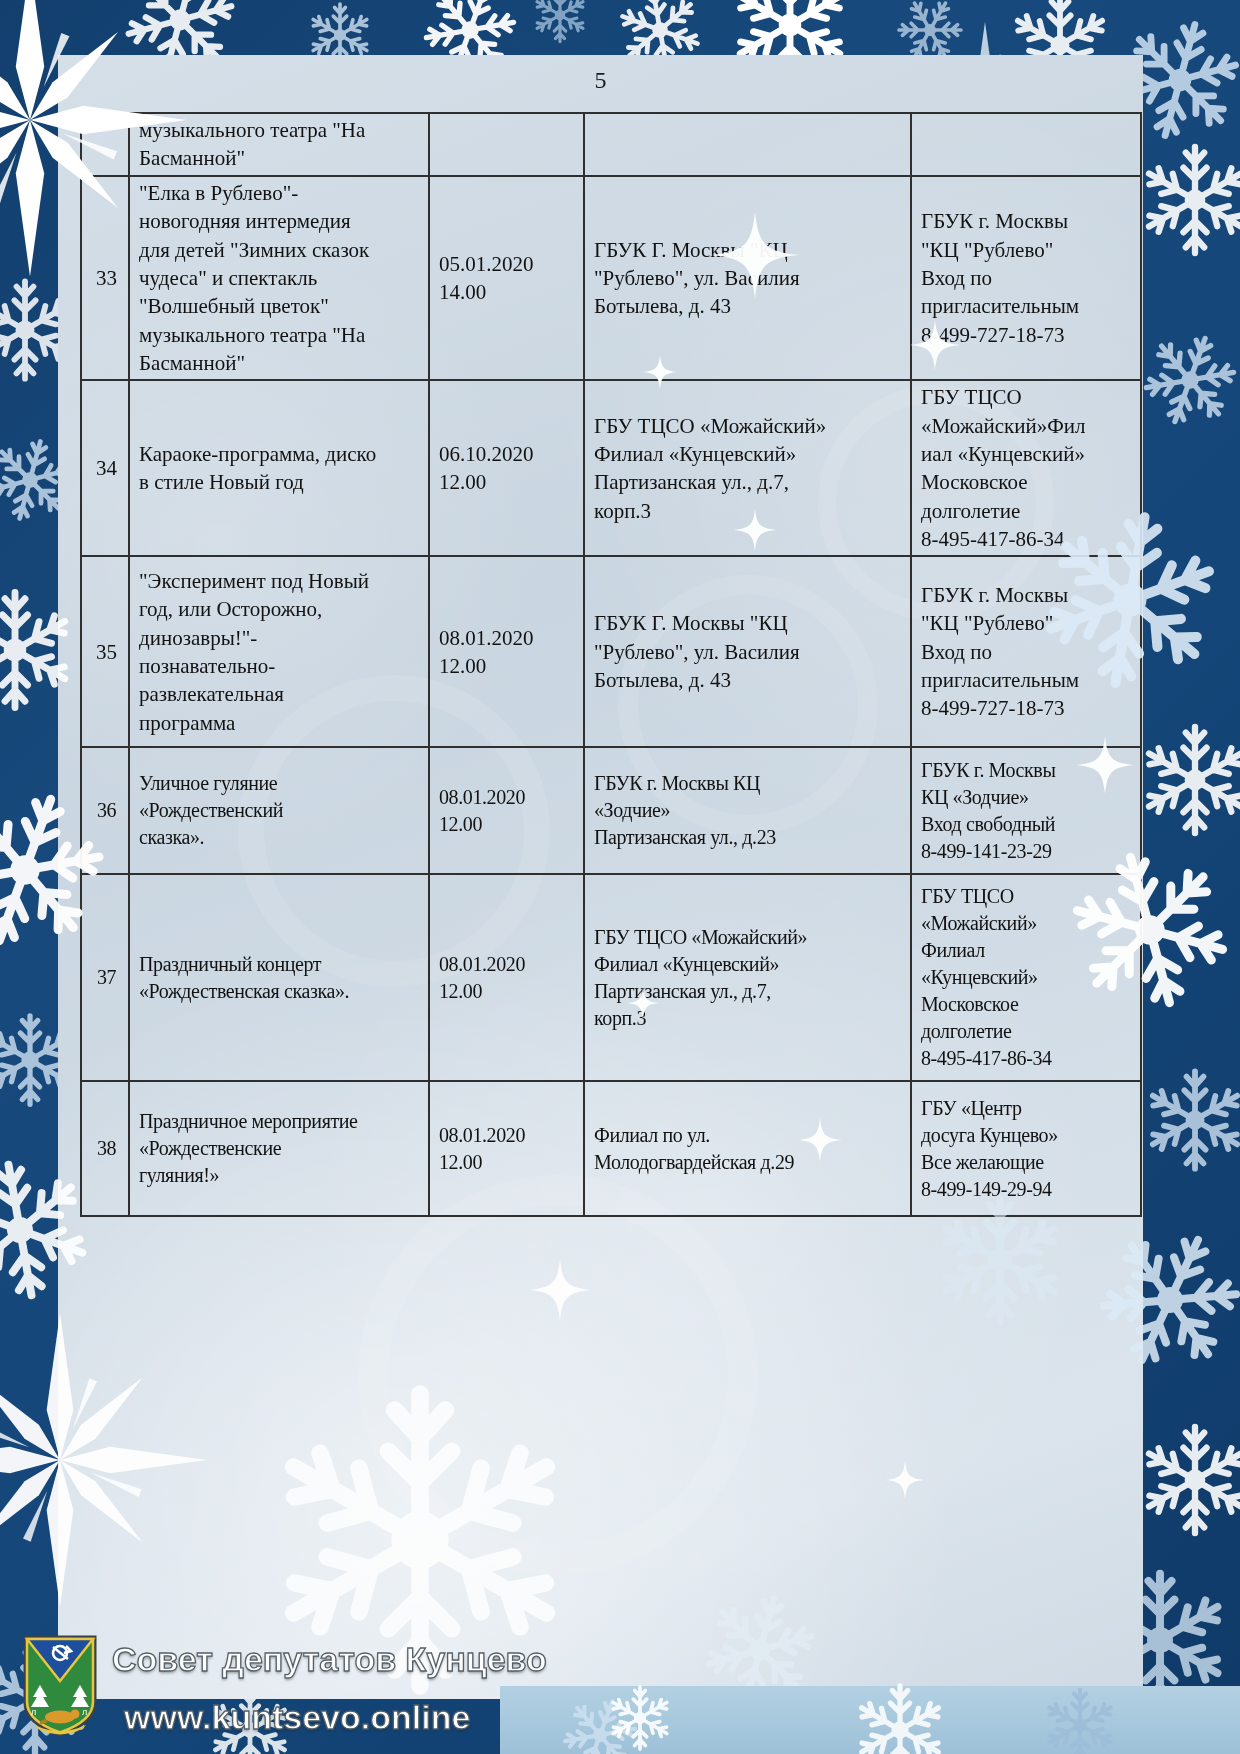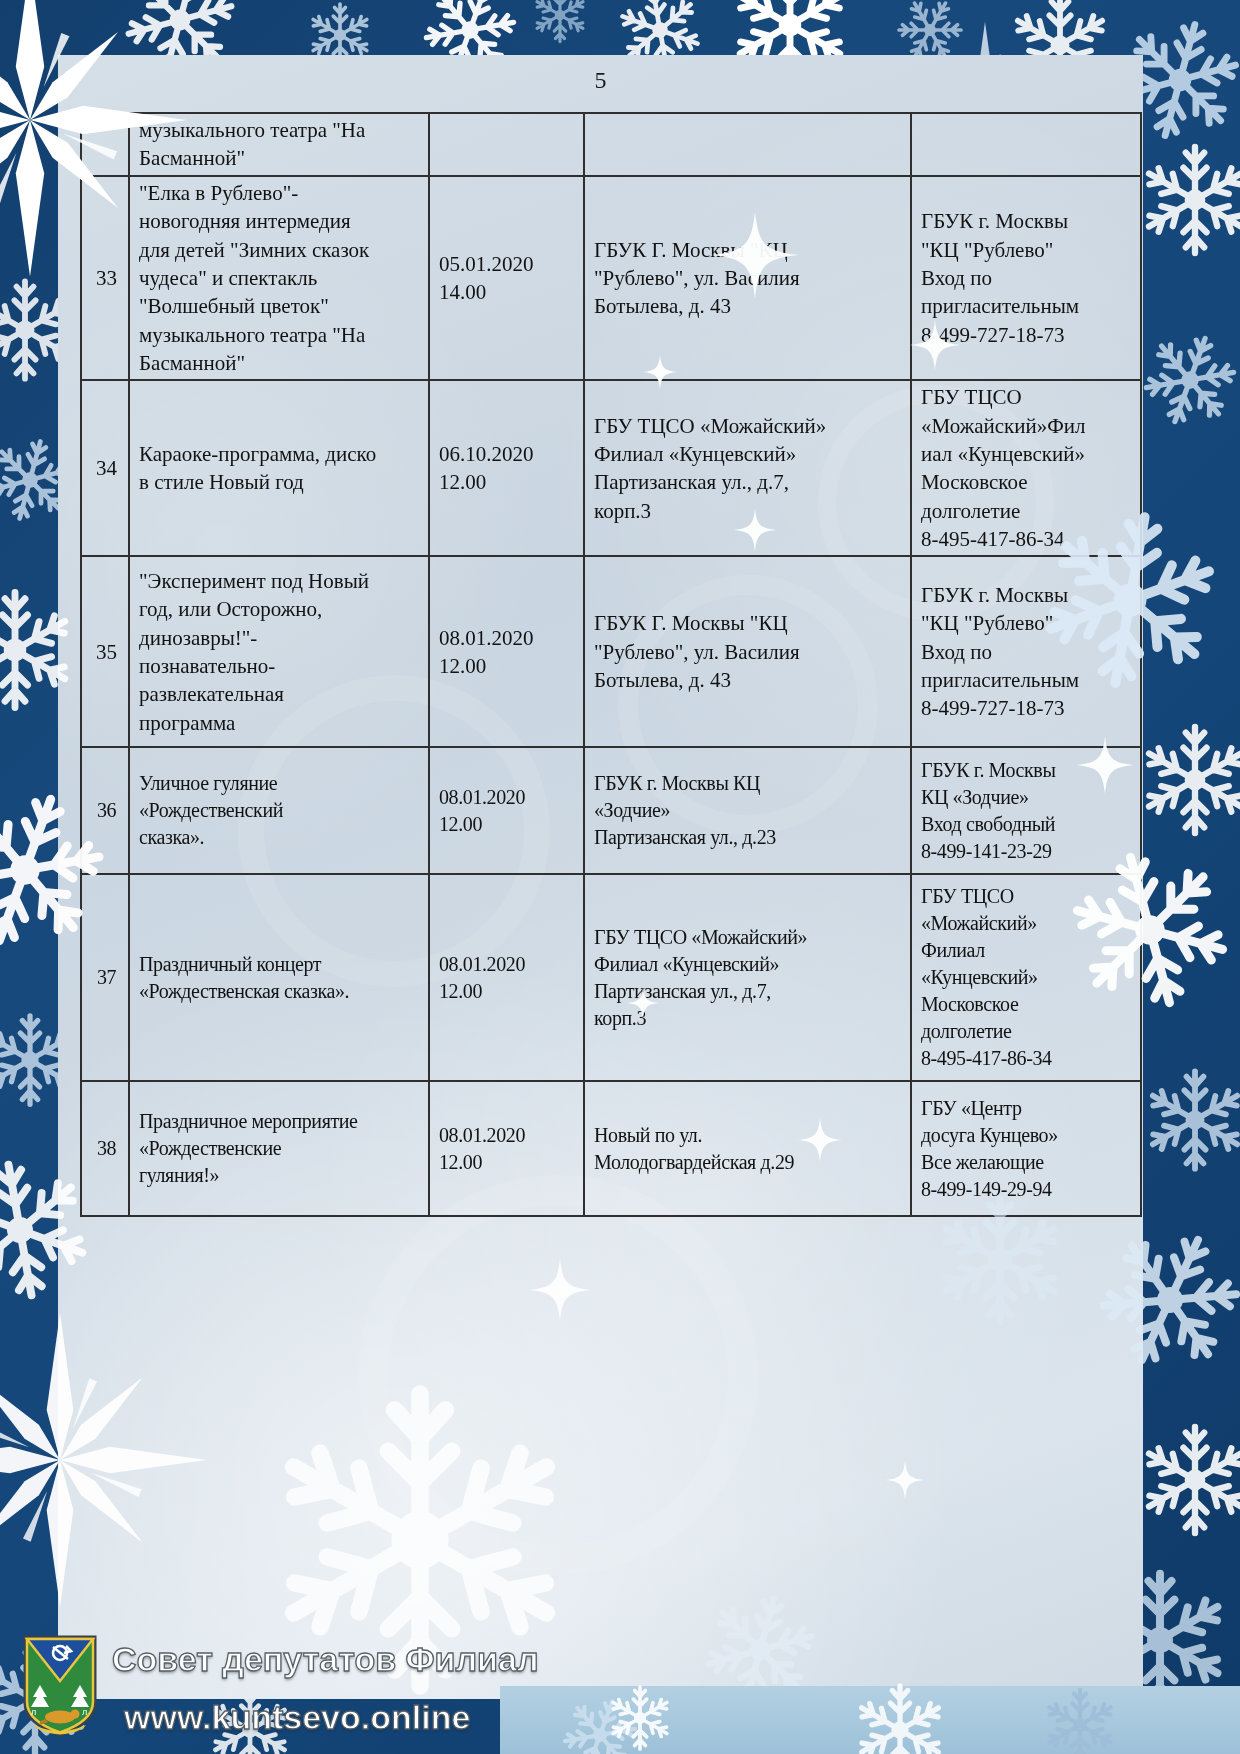--- a/index.html
+++ b/index.html
@@ -213,21 +213,21 @@
 долголетие
 8-495-417-86-34</td>
   </tr>
           <tr class="narrow" style="height: 135px;">
     <td class="c-num">38</td>
     <td class="c-event">Праздничное мероприятие
 «Рождественские
 гуляния!»</td>
     <td class="c-date">08.01.2020
 12.00</td>
-    <td class="c-venue">Новый по ул.
+    <td class="c-venue">Филиал по ул.
 Молодогвардейская д.29</td>
     <td class="c-contact">ГБУ «Центр
 досуга Кунцево»
 Все желающие
 8-499-149-29-94</td>
   </tr>
         </tbody>
     </table>
   </div>
 
@@ -387,18 +387,18 @@
         <text x="62" y="82" font-size="9" font-family="Liberation Sans, sans-serif">л</text>
       </g>
       <g>
         <ellipse cx="40" cy="84" rx="15" ry="6.5" fill="#d99a2b"></ellipse>
         <circle cx="55" cy="81" r="4.5" fill="#d99a2b"></circle>
         <path d="M25,86 Q18,88 20,92 L28,89 Z" fill="#b57f1e"></path>
       </g>
       <path d="M14,92 Q40,104 66,92 Q60,100 40,101.5 Q20,100 14,92 Z" fill="#e8c63f"></path>
     </svg>
     <div class="footer-text">
-      <div class="footer-org">Совет депутатов Филиал</div>
+      <div class="footer-org">Совет депутатов Кунцево</div>
       <div class="footer-site">www.kuntsevo.online</div>
     </div>
   </div>
 
 </div>
 
 </body></html>

